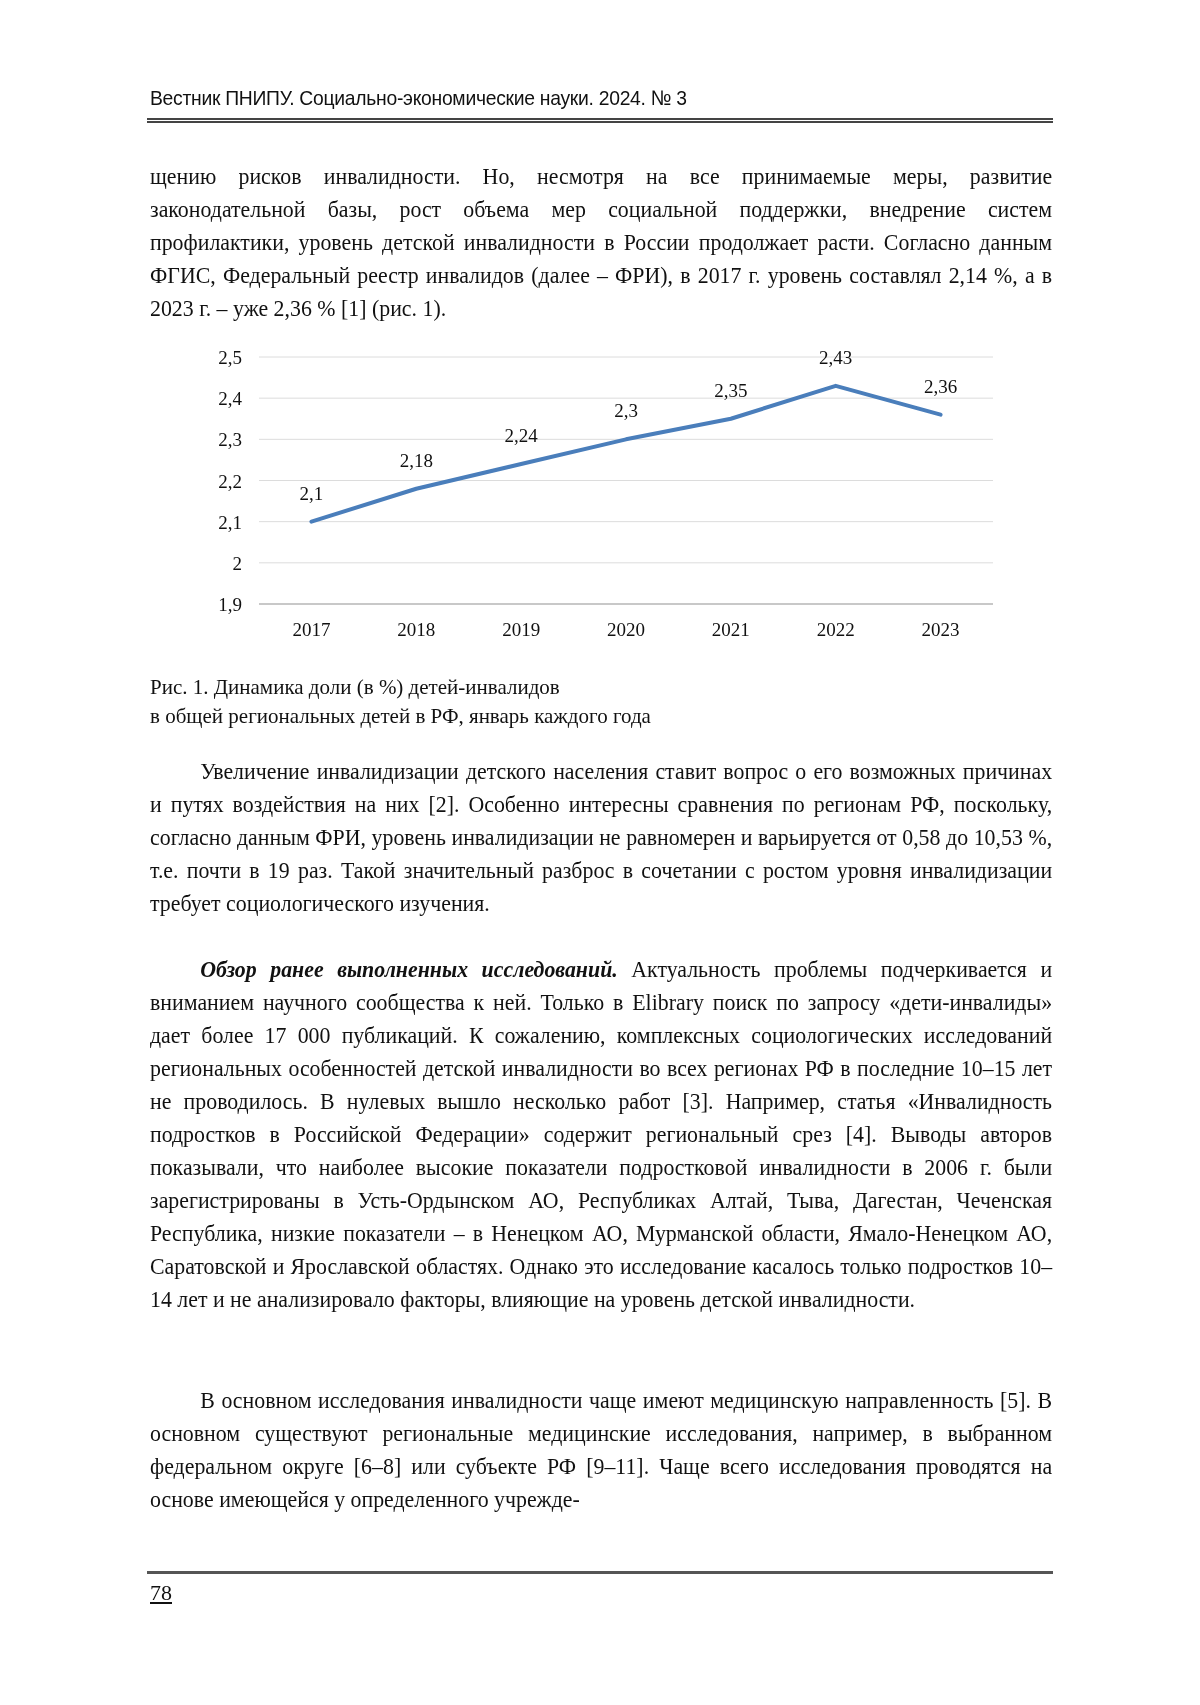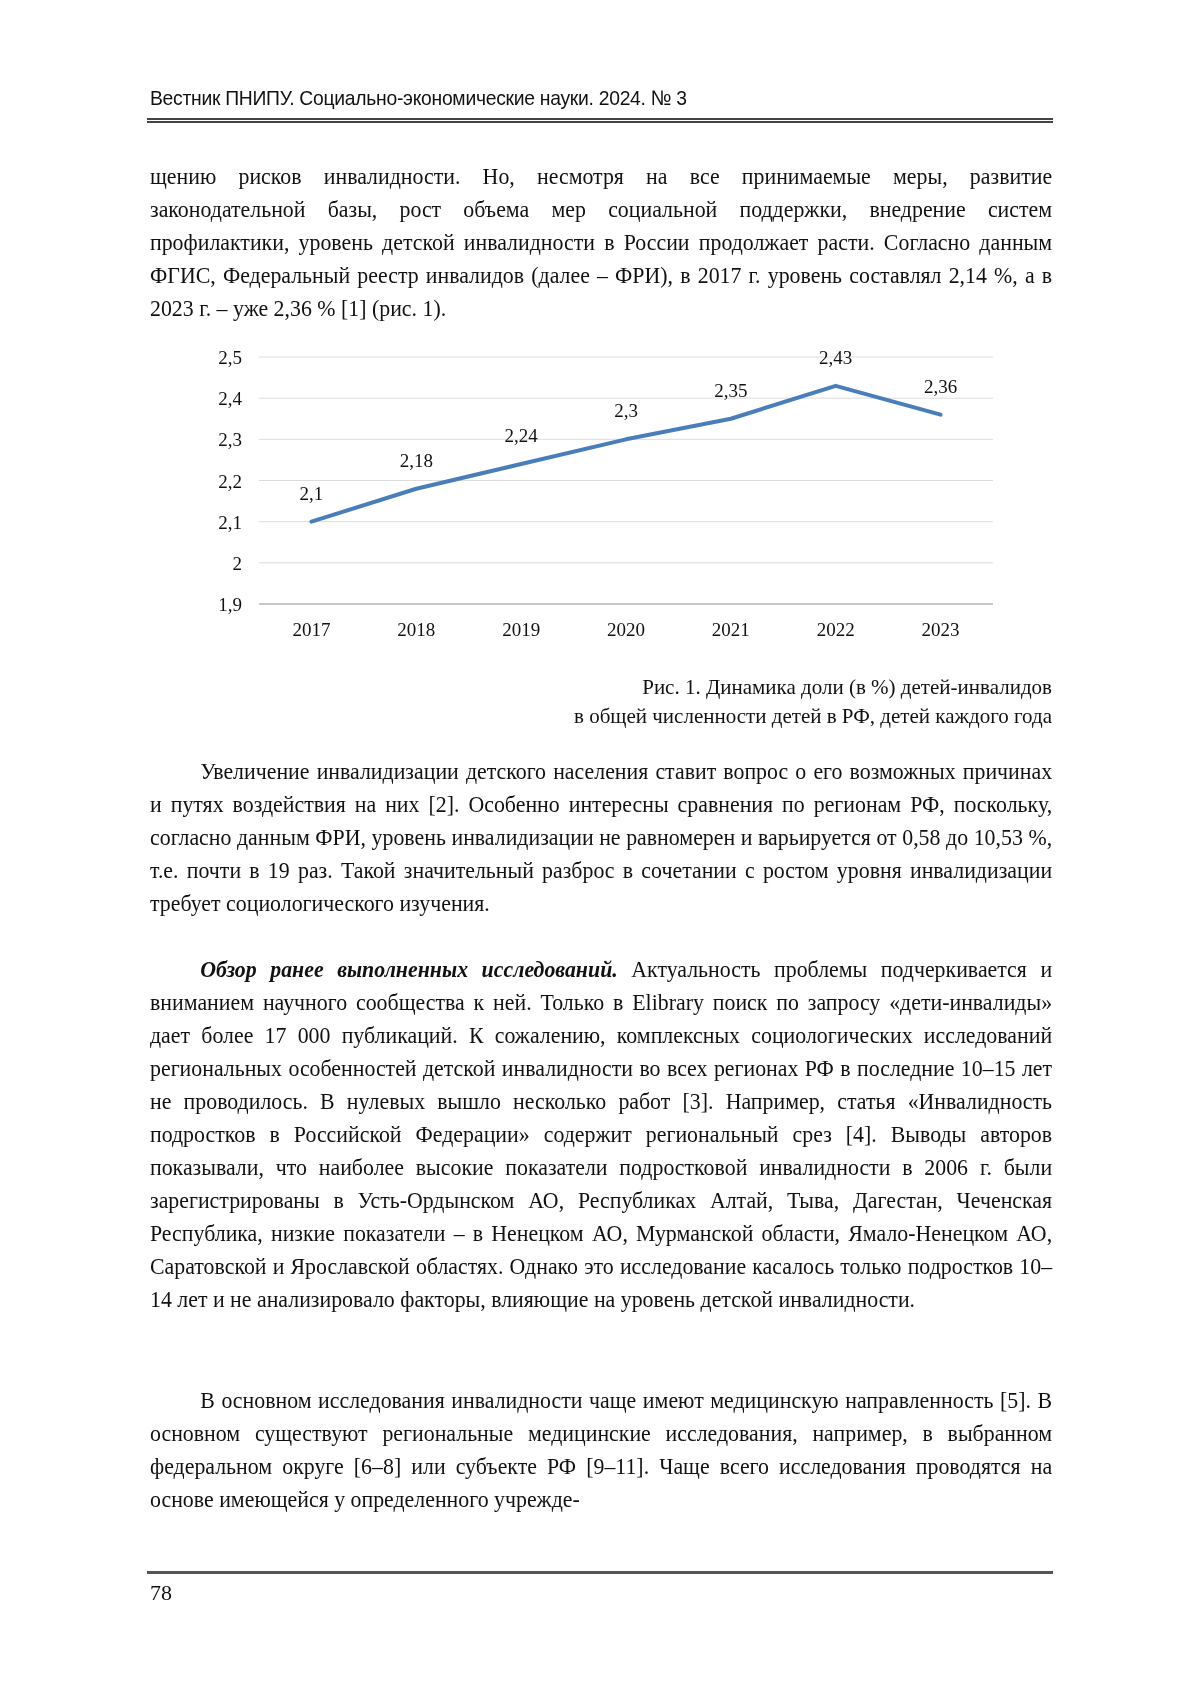--- a/index.html
+++ b/index.html
@@ -6,24 +6,24 @@
   body { width:1200px; height:1705px; position:relative; overflow:hidden;
          font-family:"Liberation Serif", serif; color:#111; }
   .running-head { position:absolute; left:150px; top:86px; font-family:"Liberation Sans", sans-serif;
                   font-size:21px; letter-spacing:-0.3px; transform:scaleX(0.92); transform-origin:left; }
   .head-rule { position:absolute; left:147px; width:906px; top:118px; height:5px;
                border-top:2px solid #444; border-bottom:2px solid #444; box-sizing:border-box; }
   .para { position:absolute; left:150px; width:902px; font-size:23.5px; line-height:33px;
           text-align:justify; transform:scaleX(0.93); transform-origin:left top; width:970px; }
   .para.indent { text-indent:54px; }
   .figure { position:absolute; left:190px; top:338px; width:820px; height:310px; }
-  .caption { position:absolute; left:150px; width:902px; top:673px; text-align:right;
+  .caption { position:absolute; left:150px; width:902px; top:673px; text-align:left;
              font-size:21px; line-height:29px; }
   .foot-rule { position:absolute; left:147px; width:906px; top:1571px; height:3px; background:#555; }
-  .page-num { position:absolute; left:150px; top:1580px; font-size:22px; }
+  .page-num { position:absolute; left:150px; top:1580px; font-size:22px;text-decoration:underline; }
   b.i { font-style:italic; font-weight:bold; }
   svg text { font-family:"Liberation Serif", serif; }
 </style>
 </head>
 <body>
 
 <div class="running-head">Вестник ПНИПУ. Социально-экономические науки. 2024. № 3</div>
 <div class="head-rule"></div>
 
 <div class="para" style="top:160px;">щению рисков инвалидности. Но, несмотря на все принимаемые меры, развитие законодательной базы, рост объема мер социальной поддержки, внедрение систем профилактики, уровень детской инвалидности в России продолжает расти. Согласно данным ФГИС, Федеральный реестр инвалидов (далее – ФРИ), в 2017 г. уровень составлял 2,14 %, а в 2023 г. – уже 2,36 % [1] (рис. 1).</div>
@@ -57,21 +57,21 @@
       <text x="331.14285714285717" y="104.03333333333322" text-anchor="middle" font-size="19" fill="#111">2,24</text>
       <text x="436" y="79.3333333333334" text-anchor="middle" font-size="19" fill="#111">2,3</text>
       <text x="540.8571428571429" y="58.74999999999994" text-anchor="middle" font-size="19" fill="#111">2,35</text>
       <text x="645.7142857142858" y="25.816666666666578" text-anchor="middle" font-size="19" fill="#111">2,43</text>
       <text x="750.5714285714286" y="54.63333333333338" text-anchor="middle" font-size="19" fill="#111">2,36</text>
     </svg>
 </div>
 
 <div class="caption">
   <div>Рис. 1. Динамика доли (в %) детей-инвалидов</div>
-  <div>в общей численности детей в РФ, детей каждого года</div>
+  <div>в общей региональных детей в РФ, январь каждого года</div>
 </div>
 
 <div class="para indent" style="top:755px;">Увеличение инвалидизации детского населения ставит вопрос о его возможных причинах и путях воздействия на них [2]. Особенно интересны сравнения по регионам РФ, поскольку, согласно данным ФРИ, уровень инвалидизации не равномерен и варьируется от 0,58 до 10,53 %, т.е. почти в 19 раз. Такой значительный разброс в сочетании с ростом уровня инвалидизации требует социологического изучения.</div>
 
 <div class="para indent" style="top:953px;"><b class="i">Обзор ранее выполненных исследований.</b><span> Актуальность проблемы подчеркивается и вниманием научного сообщества к ней. Только в Elibrary поиск по запросу «дети-инвалиды» дает более 17 000 публикаций. К сожалению, комплексных социологических исследований региональных особенностей детской инвалидности во всех регионах РФ в последние 10–15 лет не проводилось. В нулевых вышло несколько работ [3]. Например, статья «Инвалидность подростков в Российской Федерации» содержит региональный срез [4]. Выводы авторов показывали, что наиболее высокие показатели подростковой инвалидности в 2006 г. были зарегистрированы в Усть-Ордынском АО, Республиках Алтай, Тыва, Дагестан, Чеченская Республика, низкие показатели – в Ненецком АО, Мурманской области, Ямало-Ненецком АО, Саратовской и Ярославской областях. Однако это исследование касалось только подростков 10–14 лет и не анализировало факторы, влияющие на уровень детской инвалидности.</span></div>
 
 <div class="para indent" style="top:1384px;">В основном исследования инвалидности чаще имеют медицинскую направленность [5]. В основном существуют региональные медицинские исследования, например, в выбранном федеральном округе [6–8] или субъекте РФ [9–11]. Чаще всего исследования проводятся на основе имеющейся у определенного учрежде-</div>
 
 <div class="foot-rule"></div>
 <div class="page-num">78</div>

